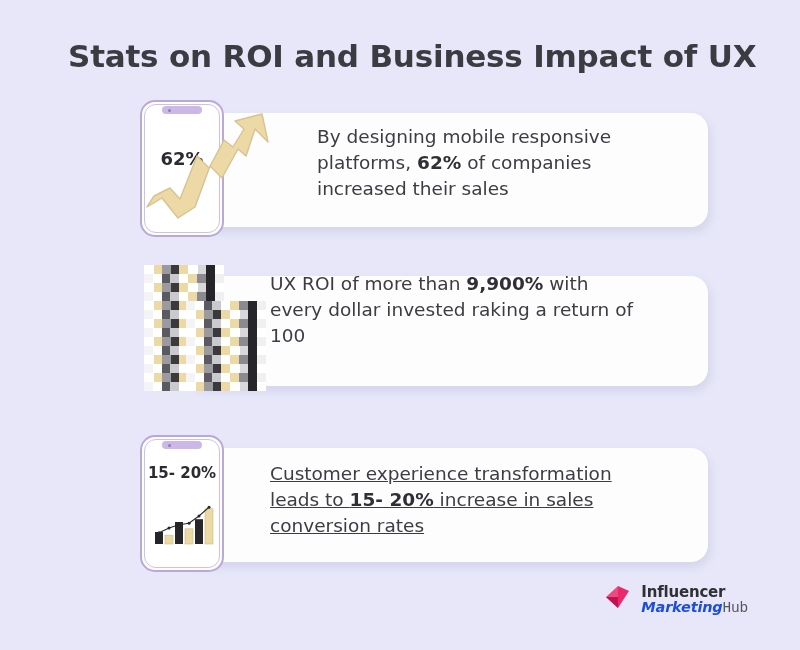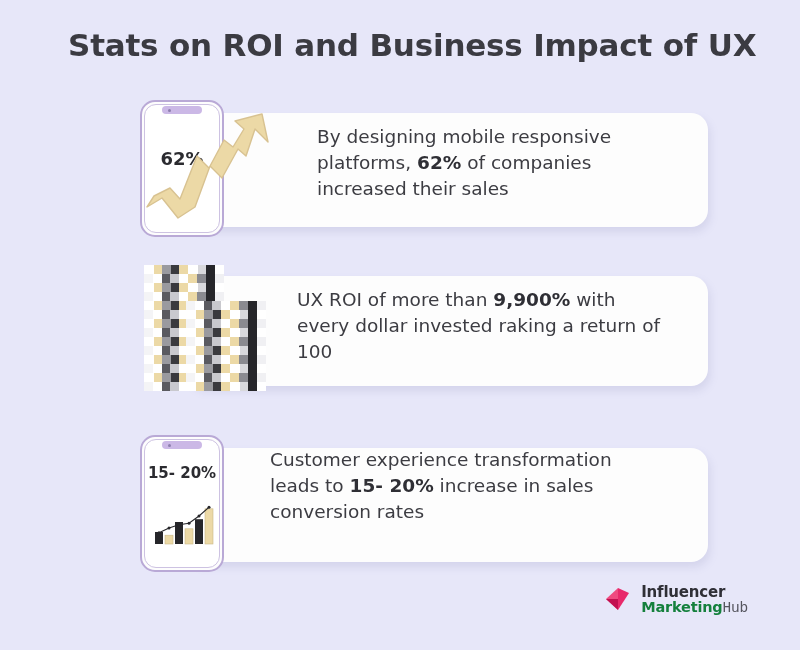--- a/index.html
+++ b/index.html
@@ -13,21 +13,21 @@
   body {
     background: #e7e7f9;
     font-family: "DejaVu Sans", "Liberation Sans", sans-serif;
     position: relative;
   }
 
   
   .page-title {
     position: absolute;
     left: 68px;
-    top: 27px;
+    top: 38px;
     font-size: 31px;
     font-weight: bold;
     color: #3b3b42;
     letter-spacing: -0.2px;
     white-space: nowrap;
   }
 
   
   .stat-row {
     position: absolute;
@@ -49,22 +49,22 @@
   .row-3 .text-card { left: 48px; top: 13px; width: 520px; height: 114px; }
 
   .card-text {
     position: absolute;
     left: 130px;
     font-size: 18.5px;
     line-height: 26px;
     color: #3c3c42;
   }
   .row-1 .card-text { top: 24px; width: 360px; margin-left: 47px; }
-  .row-2 .card-text { top: 24px; width: 370px; margin-left: 27px; }
-  .row-3 .card-text { top: 12px; width: 380px; }
+  .row-2 .card-text { top: 8px; width: 370px; }
+  .row-3 .card-text { top: 26px; width: 380px; text-decoration: underline; }
   .card-text b { font-weight: bold; color: #2f2f35; }
 
   
   .phone {
     position: absolute;
     width: 84px;
     height: 137px;
     border: 2.5px solid #b9a9d6;
     border-radius: 15px;
     background: #fdfdfd;
@@ -143,36 +143,36 @@
     height: 56px;
     z-index: 5;
   }
 
   
   .logo {
     position: absolute;
     right: 52px;
     bottom: 34px;
     display: flex;
-    align-items: center;
+    align-items: flex-start;
     gap: 6px;
   }
   .logo-mark { width: 30px; height: 28px; flex: none; }
   .logo-text {
     line-height: 15px;
     padding-top: 1px;
   }
   .logo-line1 {
     font-size: 15px;
     font-weight: bold;
     color: #2f2f36;
     letter-spacing: -0.2px;
   }
   .logo-line2 { font-size: 14.5px; letter-spacing: -0.2px; }
-  .logo-marketing { font-weight: bold; color: #15803d; }
+  .logo-marketing { font-weight: bold; color: #1d4ed8; font-style: italic; }
   .logo-hub { font-weight: normal; color: #55555e; font-family: Liberation Mono, monospace; }
 </style>
 </head>
 <body>
 
 <h1 class="page-title">Stats on ROI and Business Impact of UX</h1>
 
 <div class="stat-row row-1">
 
   <div class="text-card"></div>

